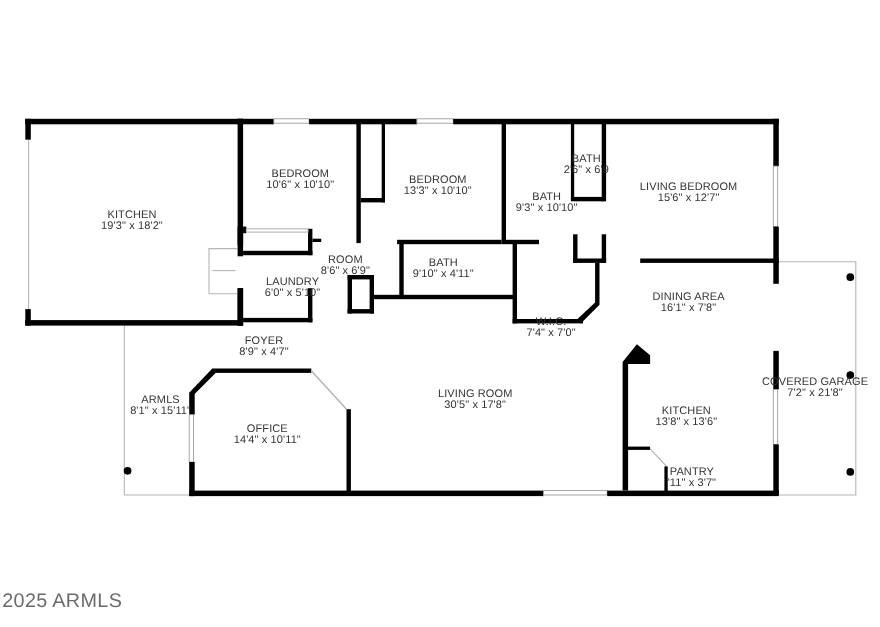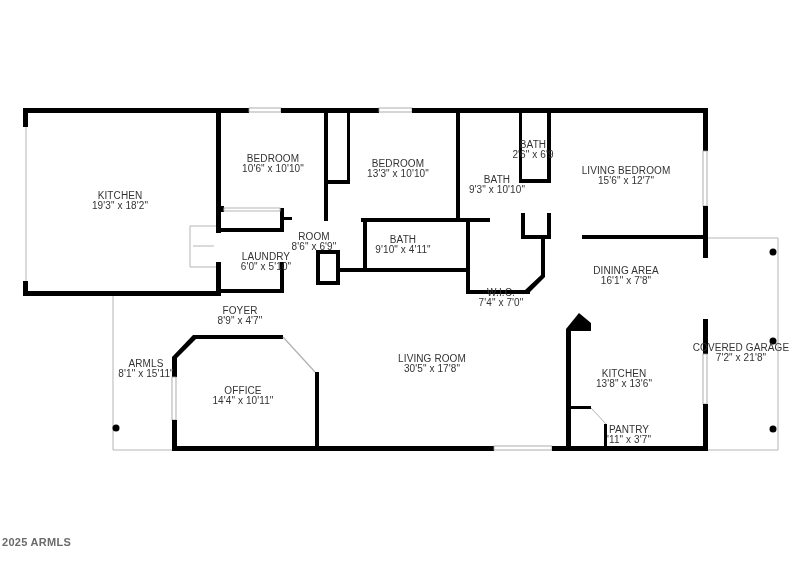--- a/index.html
+++ b/index.html
@@ -3,21 +3,21 @@
 <meta charset="utf-8">
 <style>
   html, body { margin: 0; padding: 0; background: #ffffff; }
   body { width: 800px; height: 570px; position: relative; overflow: hidden; font-family: "Liberation Sans", sans-serif; }
   #plan { position: absolute; left: 0; top: 0; width: 800px; height: 570px; }
   .wall { fill: #000; }
   .thin { stroke: #b5b5b5; stroke-width: 1; fill: none; }
   .win { fill: #fff; stroke: #9a9a9a; stroke-width: 0.8; }
   .lbl { position: absolute; transform: translateX(-50%); text-align: center; color: #333; font-size: 10px; line-height: 10px; white-space: nowrap; letter-spacing: 0.1px; }
   .lbl span { display: block; }
-  .copyright { position: absolute; left: 2px; top: 536px; font-size: 11px; color: #6b6b6b; letter-spacing: 0.3px; font-weight: bold; }
+  .copyright { position: absolute; left: 2px; top: 536px; font-size: 18px; color: #6b6b6b; letter-spacing: 0.3px; }
   .post { fill: #000; }
 </style>
 </head>
 <body>
 
 <svg id="plan" viewBox="0 0 800 570" xmlns="http://www.w3.org/2000/svg">
 
   <g>
     <polyline class="thin" points="113,294 113,450 172,450"></polyline>
   </g>

